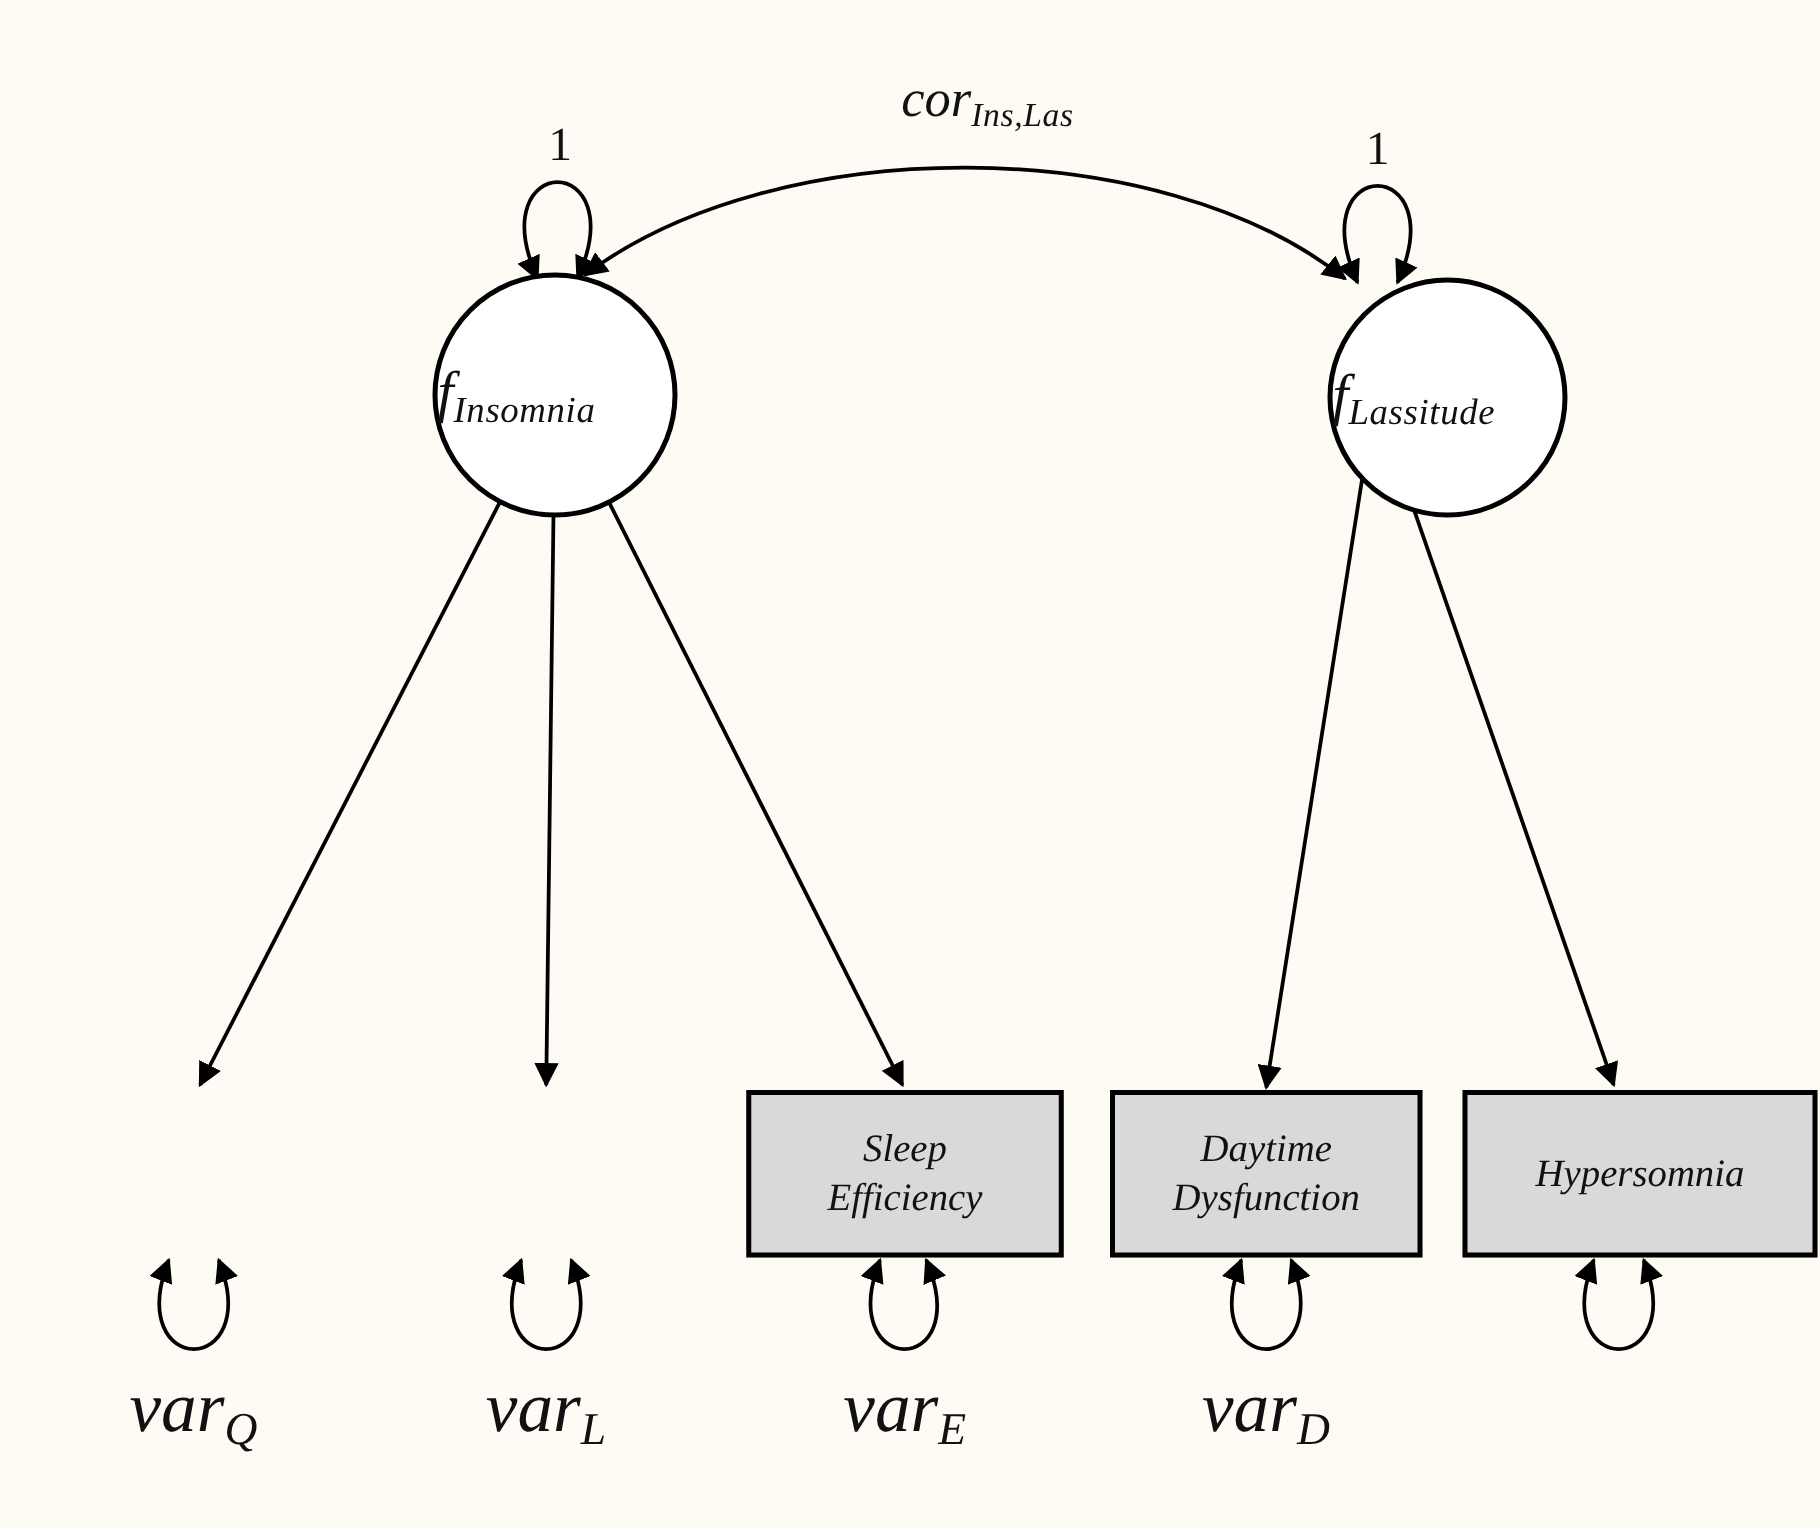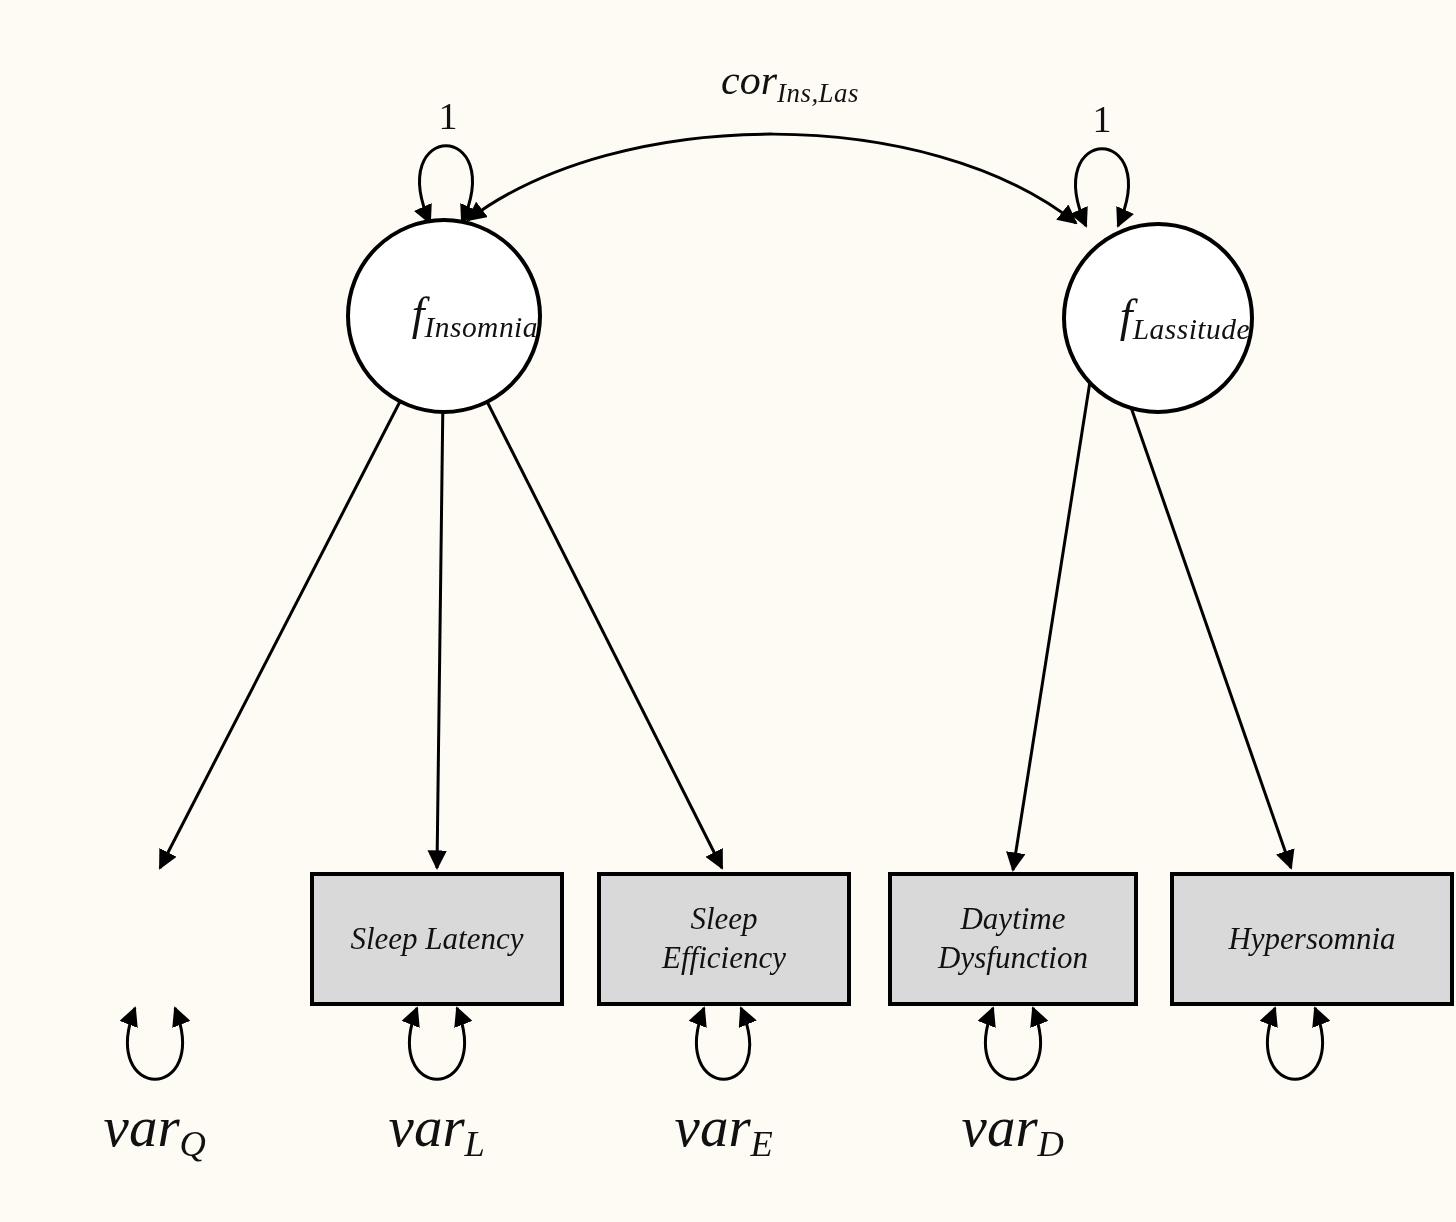--- a/index.html
+++ b/index.html
@@ -24,21 +24,21 @@
   }
   svg.wires{position:absolute;left:0;top:0;z-index:1;}
   svg.wires path{stroke:var(--stroke);stroke-width:3;fill:none;}
   svg.wires .arrowhead{fill:var(--stroke);stroke:none;}
 
   .factor{
     position:absolute;z-index:2;
     border:4px solid var(--stroke);
     border-radius:50%;
     background:var(--circle-fill);
-    display:flex;align-items:center;justify-content:flex-end;
+    display:flex;align-items:center;justify-content:flex-start;
   }
   .factor-label{
     font-style:italic;
     font-size:46px;
     white-space:nowrap;
   }
   .factor-label sub, .math sub{
     font-size:0.64em;
     vertical-align:-0.28em;
     letter-spacing:0.5px;
@@ -117,23 +117,20 @@
   </div>
   <div class="factor" style="left:1062px;top:222px;width:192px;height:192px;">
     <span class="factor-label math"><span>f</span><sub>Lassitude</sub></span>
   </div>
 
   <div class="loop-one" style="left:408px;top:94px;">1</div>
   <div class="loop-one" style="left:1062px;top:97px;">1</div>
 
   <div class="cor-label math"><span>cor</span><sub>Ins,Las</sub></div>
 
-  <div class="indicator" style="left:310px;width:254px;">
-    <span class="indicator-label">Sleep Latency</span>
-  </div>
   <div class="indicator" style="left:888px;width:250px;">
     <span class="indicator-label">Daytime
 Dysfunction</span>
   </div>
   <div class="indicator" style="left:597px;width:254px;">
     <span class="indicator-label">Sleep
 Efficiency</span>
   </div>
   <div class="indicator" style="left:1170px;width:284px;">
     <span class="indicator-label">Hypersomnia</span>

